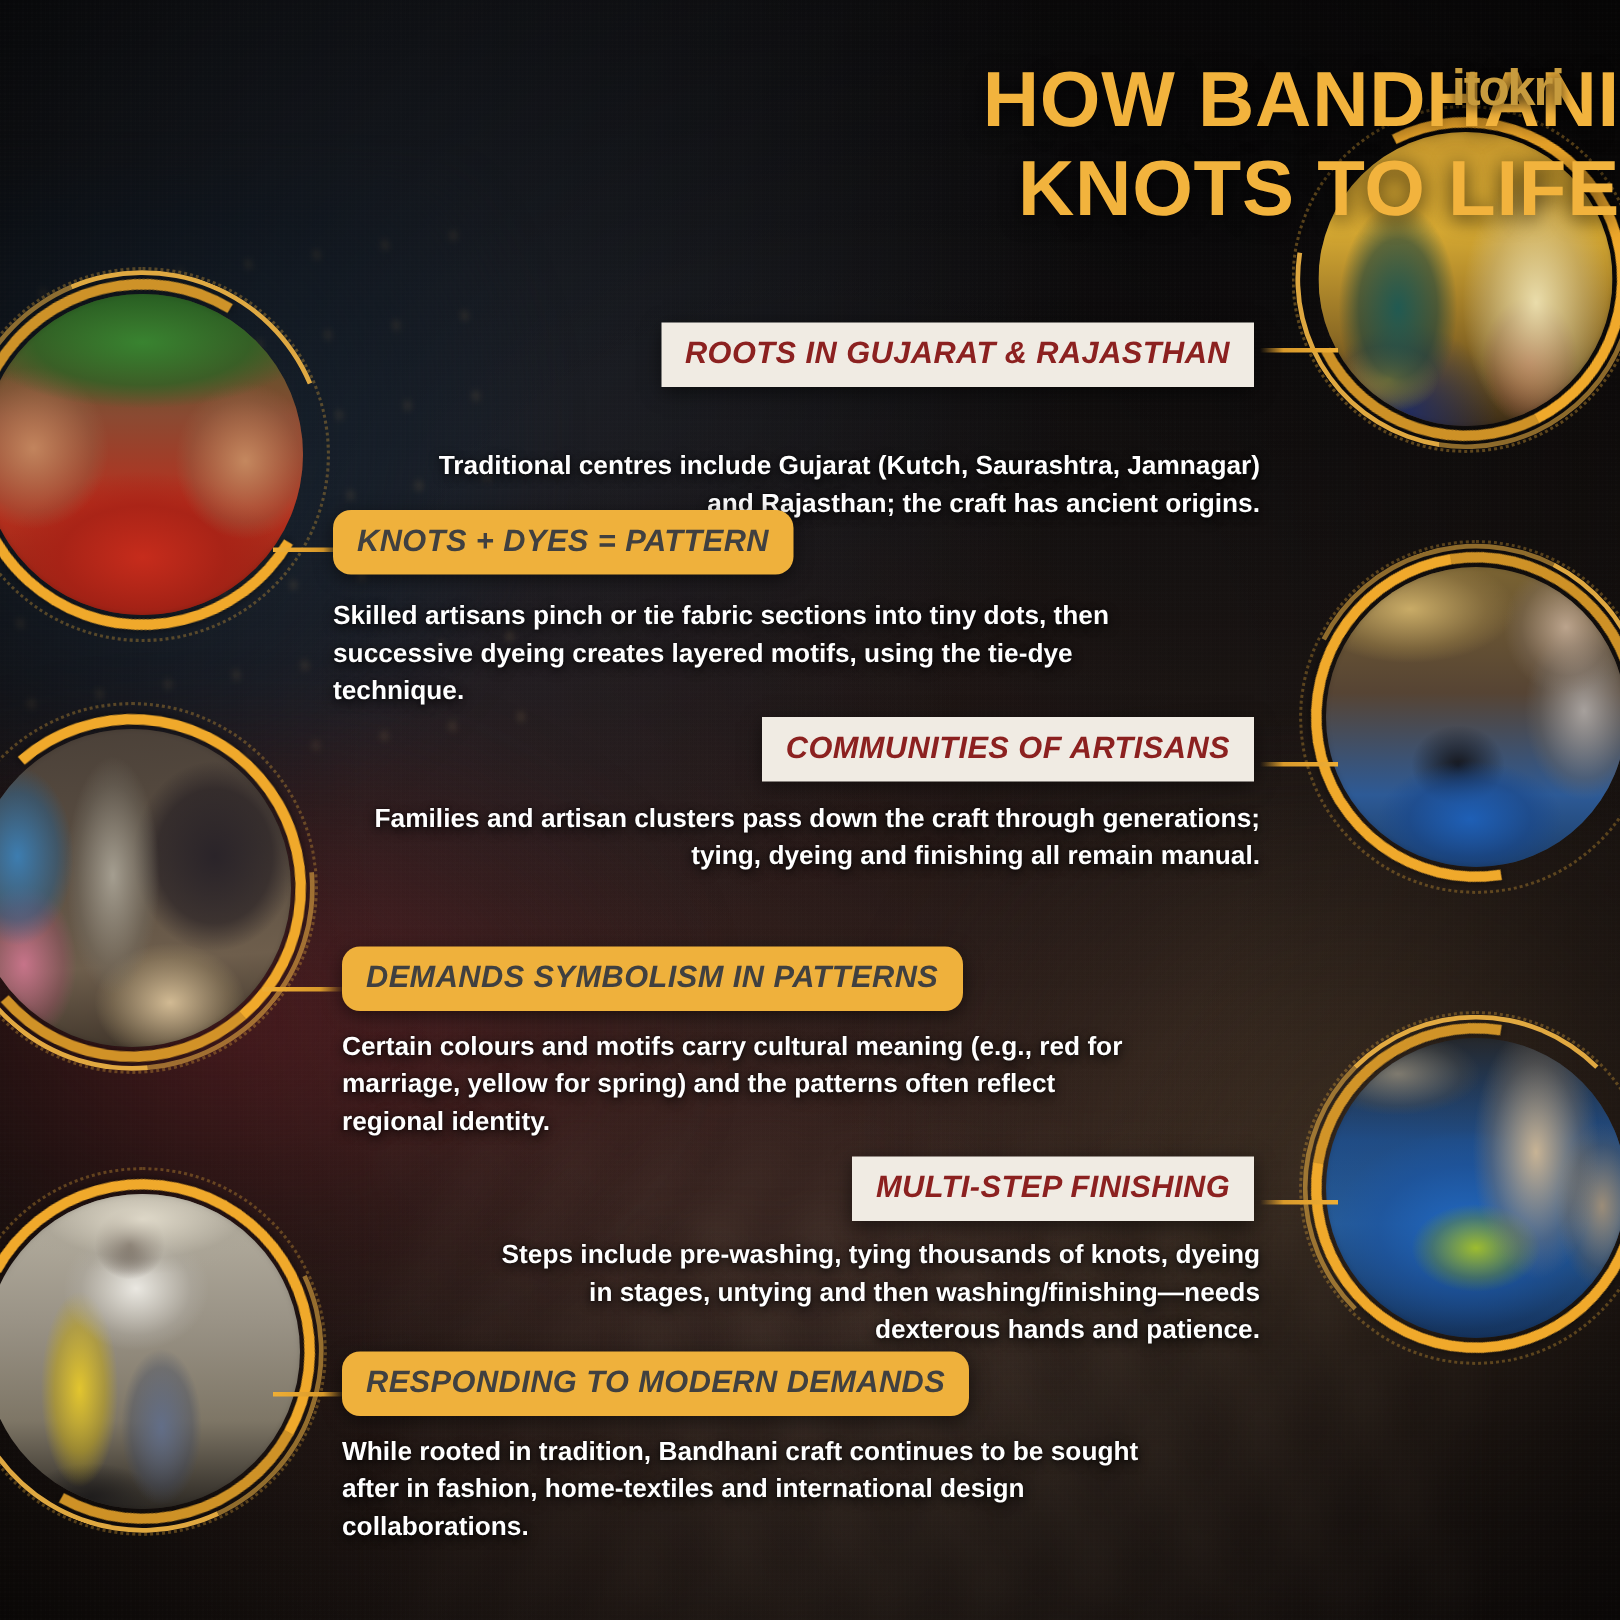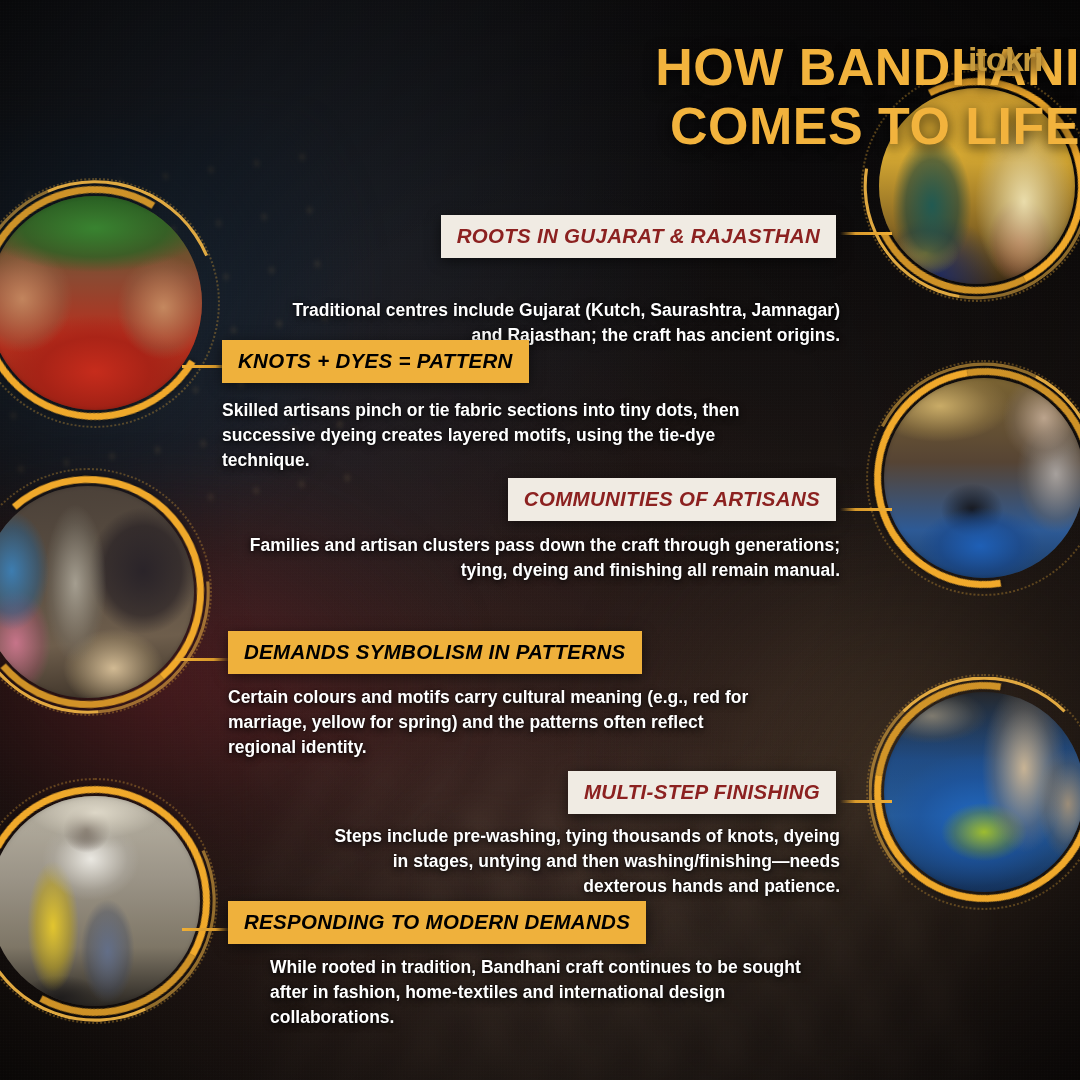--- a/index.html
+++ b/index.html
@@ -157,21 +157,21 @@
     position:absolute;
     font-style:italic;
     font-weight:bold;
     font-size:20.5px;
     letter-spacing:0.3px;
     padding:9px 16px 10px 16px;
     white-space:nowrap;
     box-shadow:0 3px 12px rgba(0,0,0,.5);
   }
   .chip.cream { background:#F0EBE3; color:#8C2120; }
-  .chip.amber { background:#EFB13C; color:#000000; }
+  .chip.amber { background:#EFB13C; color:#404040;border-radius:12px; }
 
   
   .body-text {
     position:absolute;
     color:#FFFFFF;
     font-size:17.5px;
     font-weight:bold;
     line-height:1.42;
     text-shadow:0 2px 7px rgba(0,0,0,.85), 0 0 2px rgba(0,0,0,.6);
   }
@@ -274,35 +274,35 @@
 
   <div class="connector" style="left:840px; top:232px; width:52px;"></div>
   <div class="connector rev" style="left:182px; top:365px; width:48px;"></div>
   <div class="connector" style="left:840px; top:508px; width:52px;"></div>
   <div class="connector rev" style="left:175px; top:658px; width:55px;"></div>
   <div class="connector" style="left:840px; top:800px; width:52px;"></div>
   <div class="connector rev" style="left:182px; top:928px; width:48px;"></div>
 
   <div class="title">
     <span class="ln">HOW BANDHANI</span>
-    <span class="ln">COMES TO LIFE</span>
+    <span class="ln">KNOTS TO LIFE</span>
   </div>
   <div class="logo">itokri</div>
 
   <div class="chip cream" style="right:244px; top:215px;">ROOTS IN GUJARAT &amp; RAJASTHAN</div>
   <div class="body-text right" style="right:240px; top:269px; width:560px;margin-top:29px;">Traditional centres include Gujarat (Kutch, Saurashtra, Jamnagar) and Rajasthan; the craft has ancient origins.</div>
 
   <div class="chip amber" style="left:222px; top:340px;">KNOTS + DYES = PATTERN</div>
   <div class="body-text left" style="left:222px; top:398px; width:530px;">Skilled artisans pinch or tie fabric sections into tiny dots, then successive dyeing creates layered motifs, using the tie-dye technique.</div>
 
   <div class="chip cream" style="right:244px; top:478px;">COMMUNITIES OF ARTISANS</div>
   <div class="body-text right" style="right:240px; top:533px; width:600px;">Families and artisan clusters pass down the craft through generations; tying, dyeing and finishing all remain manual.</div>
 
   <div class="chip amber" style="left:228px; top:631px;">DEMANDS SYMBOLISM IN PATTERNS</div>
   <div class="body-text left" style="left:228px; top:685px; width:540px;">Certain colours and motifs carry cultural meaning (e.g., red for marriage, yellow for spring) and the patterns often reflect regional identity.</div>
 
   <div class="chip cream" style="right:244px; top:771px;">MULTI-STEP FINISHING</div>
   <div class="body-text right" style="right:240px; top:824px; width:520px;">Steps include pre-washing, tying thousands of knots, dyeing in stages, untying and then washing/finishing—needs dexterous hands and patience.</div>
 
   <div class="chip amber" style="left:228px; top:901px;">RESPONDING TO MODERN DEMANDS</div>
-  <div class="body-text left" style="left:228px; top:955px; width:556px;margin-left:42px;">While rooted in tradition, Bandhani craft continues to be sought after in fashion, home-textiles and international design collaborations.</div>
+  <div class="body-text left" style="left:228px; top:955px; width:556px;">While rooted in tradition, Bandhani craft continues to be sought after in fashion, home-textiles and international design collaborations.</div>
 
 </div>
 
 </body></html>

